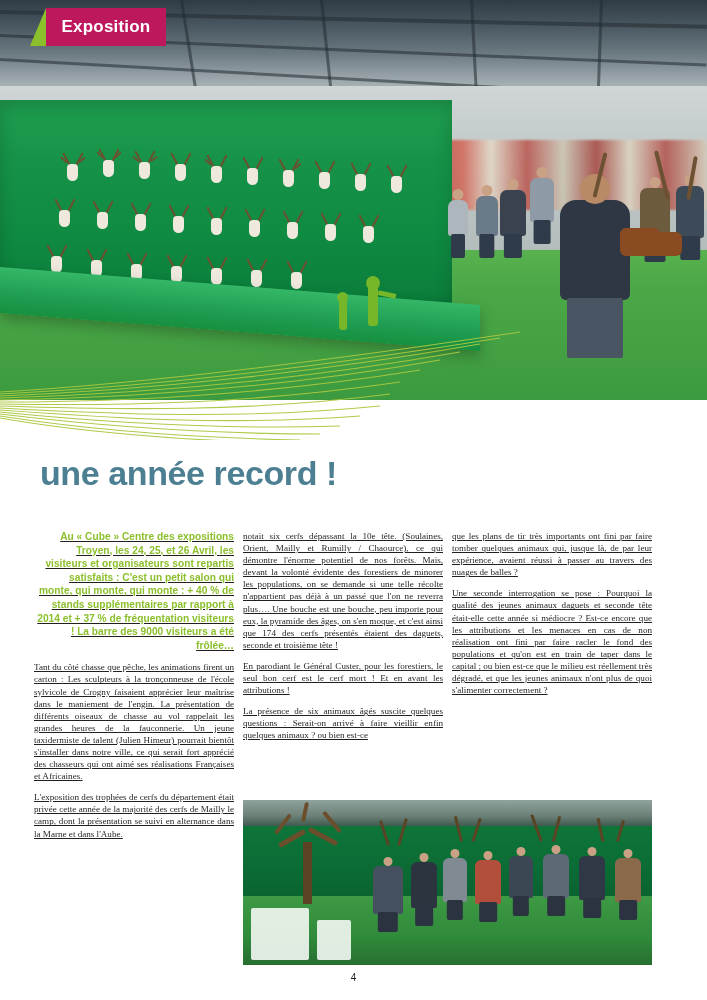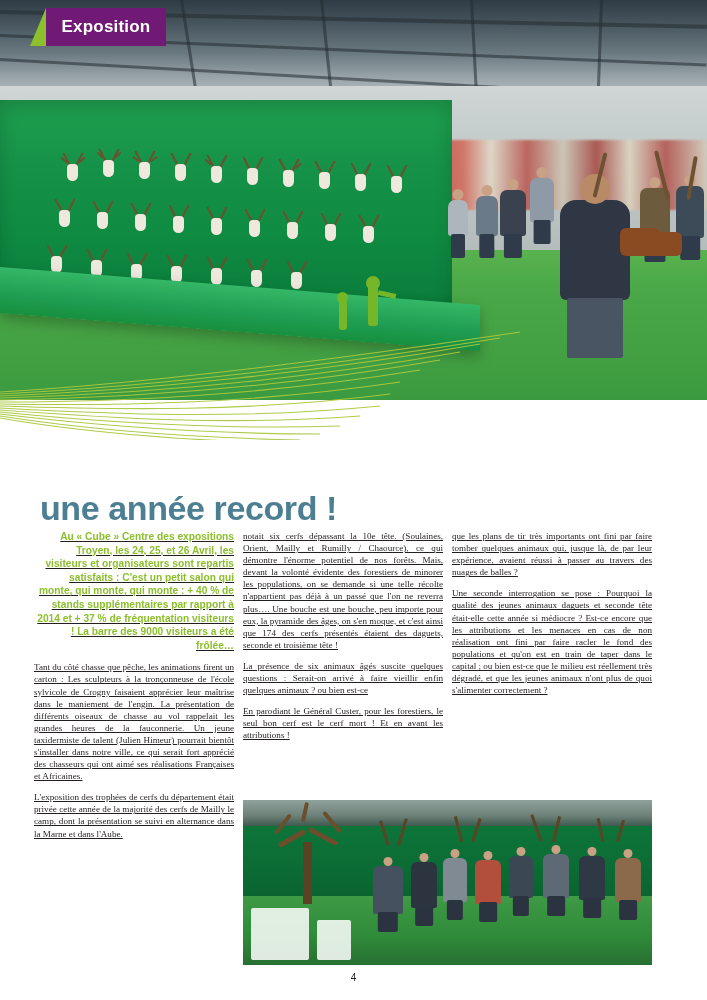--- a/index.html
+++ b/index.html
@@ -148,21 +148,21 @@
     left: 0; top: 330px;
     width: 707px; height: 110px;
     overflow: hidden;
   }
 
   
   .tab {
     position: absolute;
     left: 46px; top: 8px;
     width: 120px; height: 38px;
-    background: #701a75;
+    background: #be185d;
     display: flex;
     align-items: center;
     justify-content: center;
     z-index: 12;
   }
   .tab span {
     color: #ffffff;
     font-weight: bold;
     font-size: 17px;
     font-family: "Liberation Sans", sans-serif;
@@ -182,21 +182,21 @@
     position: absolute;
     left: 34px; top: 432px;
     width: 640px;
     color: #4d7f92;
     font-family: "Liberation Sans", sans-serif;
     font-weight: bold;
     font-size: 34px;
     line-height: 36px;
     letter-spacing: -0.4px;
   }
-  .headline .l2 { display: block; margin-left: 6px; margin-top: 35px; }
+  .headline .l2 { display: block; margin-left: 6px; }
 
   
   .col {
     position: absolute;
     font-family: "Liberation Serif", serif;
     font-size: 9.1px;
     line-height: 12.1px;
     color: #231f20;
     text-align: justify;
     text-decoration: underline;
@@ -521,22 +521,22 @@
 </h1>
 
 <div class="col col1">
   <p class="lead">Au « Cube » Centre des expositions Troyen, les 24, 25, et 26 Avril, les visiteurs et organisateurs sont repartis satisfaits : C'est un petit salon qui monte, qui monte, qui monte : + 40 % de stands supplémentaires par rapport à 2014 et + 37 % de fréquentation visiteurs ! La barre des 9000 visiteurs a été frôlée…</p>
   <p>Tant du côté chasse que pêche, les animations firent un carton : Les sculpteurs à la tronçonneuse de l'école sylvicole de Crogny faisaient apprécier leur maîtrise dans le maniement de l'engin. La présentation de différents oiseaux de chasse au vol rappelait les grandes heures de la fauconnerie. Un jeune taxidermiste de talent (Julien Himeur) pourrait bientôt s'installer dans notre ville, ce qui serait fort apprécié des chasseurs qui ont aimé ses réalisations Françaises et Africaines.</p>
   <p>L'exposition des trophées de cerfs du département était privée cette année de la majorité des cerfs de Mailly le camp, dont la présentation se suivi en alternance dans la Marne et dans l'Aube.</p>
 </div>
 
 <div class="col col2">
   <p>notait six cerfs dépassant la 10e tête. (Soulaines, Orient, Mailly et Rumilly / Chaource), ce qui démontre l'énorme potentiel de nos forêts. Mais, devant la volonté évidente des forestiers de minorer les populations, on se demande si une telle récolte n'appartient pas déjà à un passé que l'on ne reverra plus…. Une bouche est une bouche, peu importe pour eux, la pyramide des âges, on s'en moque, et c'est ainsi que 174 des cerfs présentés étaient des daguets, seconde et troisième tête !</p>
+  <p>En parodiant le Général Custer, pour les forestiers, le seul bon cerf est le cerf mort ! Et en avant les attributions !</p>
   <p>La présence de six animaux âgés suscite quelques questions : Serait-on arrivé à faire vieillir enfin quelques animaux ? ou bien est-ce</p>
-  <p>En parodiant le Général Custer, pour les forestiers, le seul bon cerf est le cerf mort ! Et en avant les attributions !</p>
 </div>
 
 <div class="col col3">
   <p>que les plans de tir très importants ont fini par faire tomber quelques animaux qui, jusque là, de par leur expérience, avaient réussi à passer au travers des nuages de balles ?</p>
   <p>Une seconde interrogation se pose : Pourquoi la qualité des jeunes animaux daguets et seconde tête était-elle cette année si médiocre ? Est-ce encore que les attributions et les menaces en cas de non réalisation ont fini par faire racler le fond des populations et qu'on est en train de taper dans le capital ; ou bien est-ce que le milieu est réellement très dégradé, et que les jeunes animaux n'ont plus de quoi s'alimenter correctement ?</p>
 </div>
 
 <div class="photo2">
   <div class="p2-wall"></div>
   <div class="p2-ceiling"></div>

